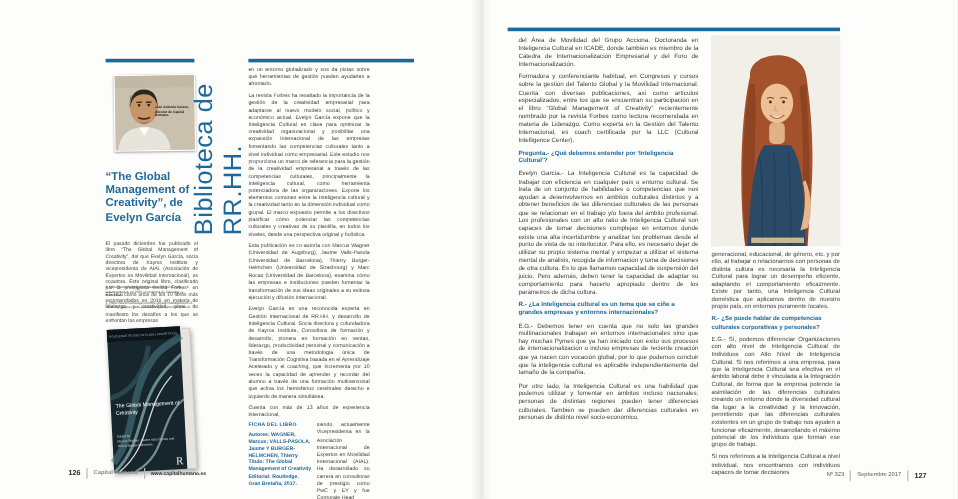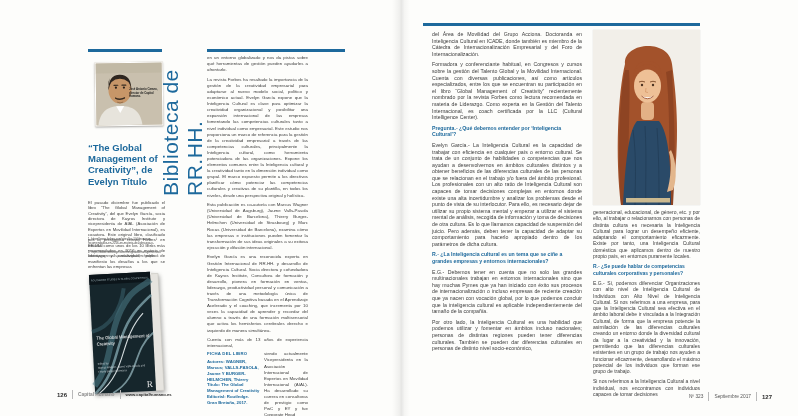--- a/index.html
+++ b/index.html
@@ -83,21 +83,21 @@
         <circle cx="20" cy="24.5" r="1.1" fill="#2a211a"></circle>
         <circle cx="28" cy="24.5" r="1.1" fill="#2a211a"></circle>
         <path d="M19 34 Q24 36.5 29 34 L29 35.5 Q24 38 19 35.5 Z" fill="#3a2d22"></path>
         <path d="M21 39 Q24 40.5 27 39" stroke="#8c6a48" stroke-width="0.8" fill="none"></path>
       </svg>
     </div>
     <div class="abs photo-caption">José Antonio Carazo, director de Capital Humano.</div>
 
     <div class="abs vertical-title">Biblioteca de RR.HH.</div>
 
-    <div class="abs article-title">“The Global Management of Creativity”, de Evelyn Título</div>
+    <div class="abs article-title">“The Global Management of Creativity”, de Evelyn García</div>
 
     <div class="abs body-sm col-l1">El pasado diciembre fue publicado el libro “The Global Management of Creativity”, del que Evelyn García, socia directora de Kayros Institute y vicepresidenta de AIAL (Asociación de Expertos en Movilidad Internacional), es coautora. Este original libro, clasificado por la prestigiosa revista Forbes¹ en EE.UU. como unos de los 10 libros más recomendados en 2016 en materia de liderazgo y creatividad, pone de manifiesto los desafíos a los que se enfrentan las empresas</div>
 
     <div class="abs footnotes">
       <p>1. https://www.forbes.com/sites/los-10-libros-mas-recomendados-en-2016-en-materia-de-liderazgo-y-creatividad/</p>
       <p>2. https://www.routledge.com/the-global-management-of-creativity-wagner-valls-pasola-burger-helmchen/p/book</p>
     </div>
 
     <div class="abs bookwrap">
       <svg width="86" height="132" viewBox="0 0 86 132">

